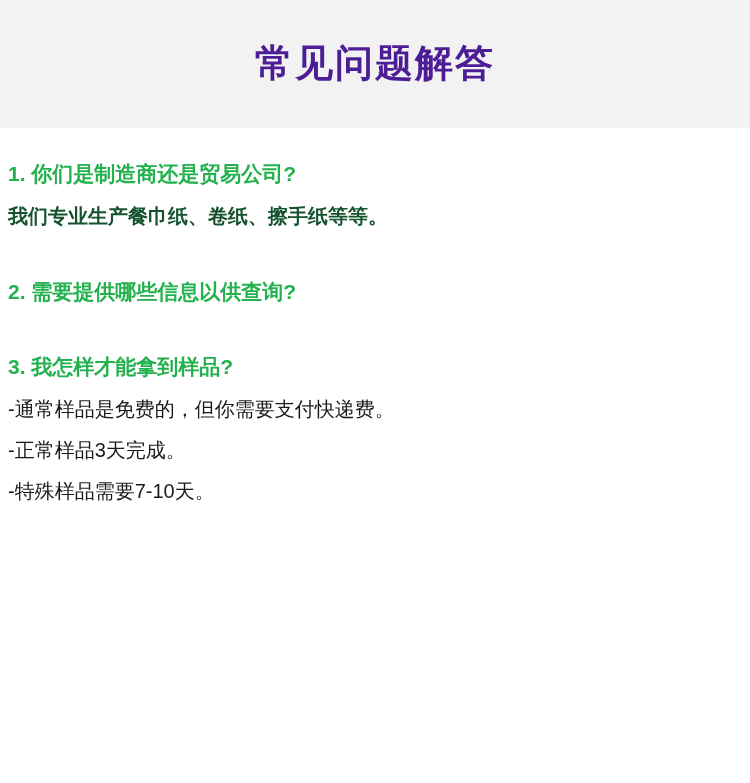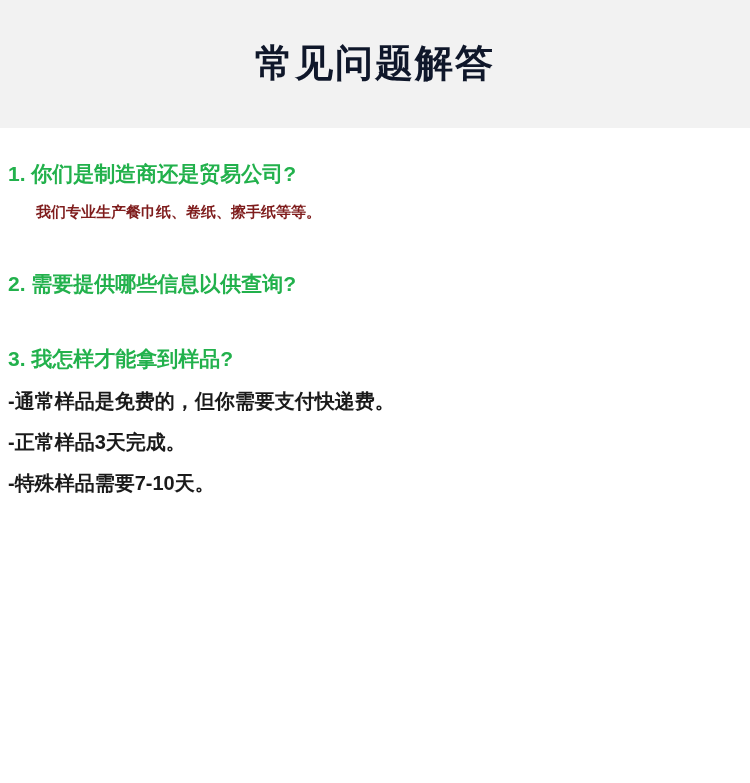--- a/index.html
+++ b/index.html
@@ -24,61 +24,60 @@
     height: 128px;
     background: #f2f2f2;
     display: flex;
     align-items: center;
     justify-content: center;
     box-sizing: border-box;
   }
   .header-title {
     font-size: 38px;
     font-weight: bold;
-    color: #0f172a;
+    color: #4c1d95;
     letter-spacing: 2px;
     line-height: 1.2;
     text-align: left;
   }
   .content {
     padding: 30px 18px 0 8px;
     box-sizing: border-box;
   }
   .qa-block {
     margin-bottom: 26px;
   }
   .question {
     font-size: 21px;
     font-weight: bold;
     color: #22b14c;
     line-height: 1.5;
     margin-bottom: 10px;
   }
   .answer {
-    font-size: 15px;
+    font-size: 20px;
     font-weight: bold;
-    color: #7f1d1d;
+    color: #14532d;
     line-height: 1.6;
-    margin-left: 28px;
   }
   .bullet-list {
     list-style: none;
     margin: 0;
     padding: 0;
   }
   .bullet-item {
     font-size: 20px;
     font-weight: bold;
     color: #1a1a1a;
     line-height: 1.6;
     margin-bottom: 13px;
   }
   .dash-line {
     font-size: 20px;
-    font-weight: bold;
+    font-weight: normal;
     color: #1a1a1a;
     line-height: 1.6;
     margin-bottom: 9px;
   }
   .gap-medium { height: 18px; }
 </style>
 </head>
 <body>
 
 <div class="page">

